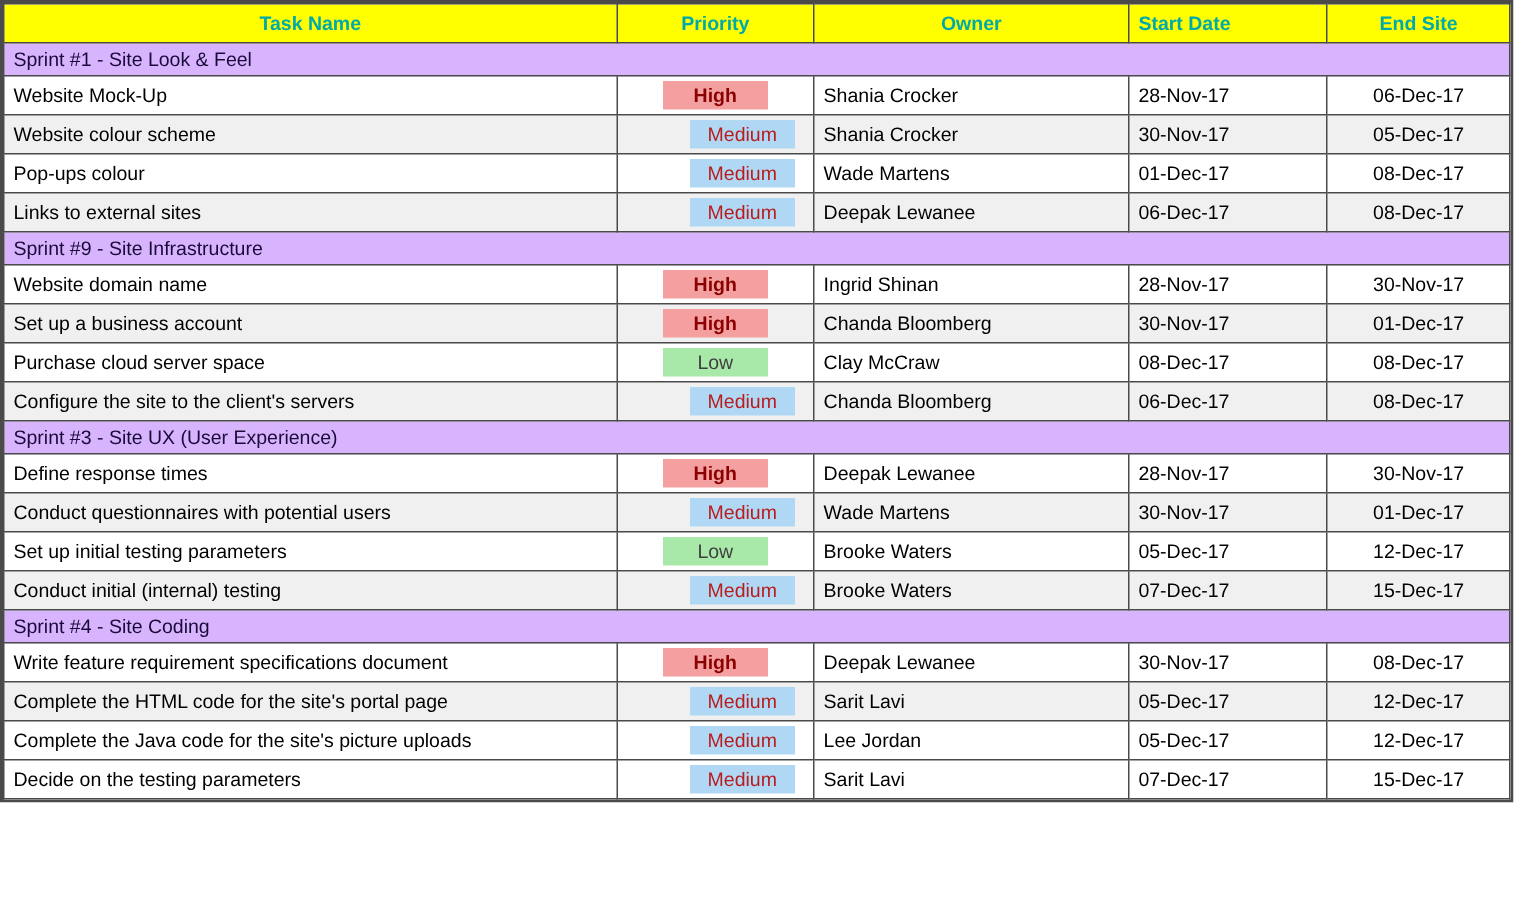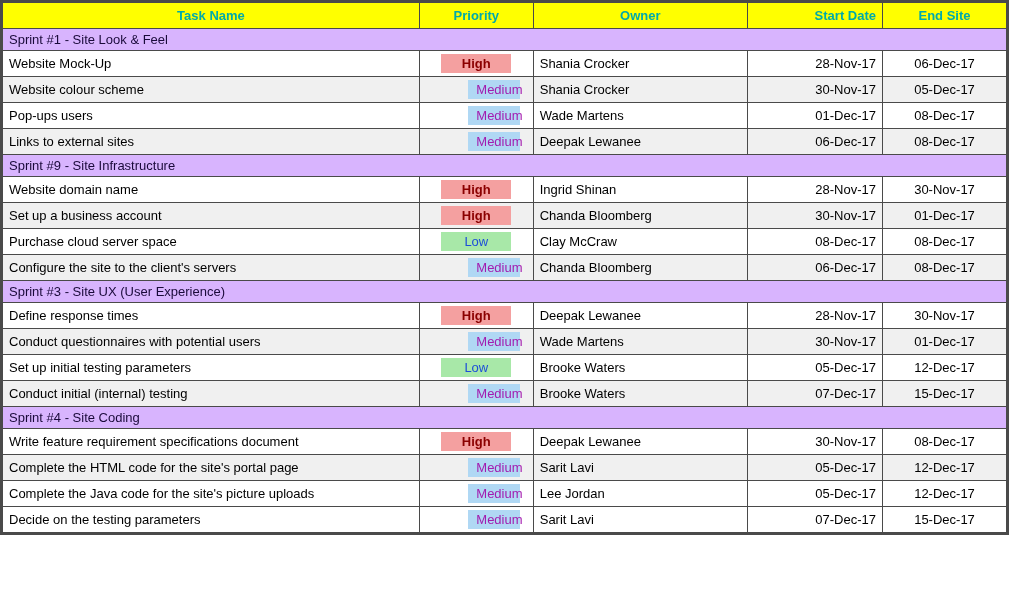--- a/index.html
+++ b/index.html
@@ -31,44 +31,44 @@
     }
     .sprint-header td {
       background-color: #d8b4fe;
       font-weight: normal;
       color: #1a0a3a;
       border: 1px solid #4a4a4a;
     }
     .task-name-col { width: 370px; }
     .priority-col { width: 90px; text-align: center; }
     .owner-col { width: 190px; }
-    .start-col { width: 120px; text-align: right; }
+    .start-col { width: 120px; text-align: left; }
     .end-col { width: 110px; text-align: center; }
 
     .priority-high {
       background-color: #f4a0a0;
       color: #8b0000;
       font-weight: bold;
       padding: 2px 4px;
       display: inline-block;
       width: 70px;
       text-align: center;
     }
     .priority-medium {
       background-color: #b0d8f4;
-      color: #a21caf;
+      color: #b91c1c;
       padding: 2px 8px;
       display: inline-block;
-      width: 52px;
+      width: 70px;
       text-align: center;
       margin-left: 36px;
     }
     .priority-low {
       background-color: #a8e8a8;
-      color: #1d4ed8;
+      color: #404040;
       padding: 2px 8px;
       display: inline-block;
       width: 70px;
       text-align: center;
     }
     .row-white { background-color: #ffffff; }
     .row-light { background-color: #f0f0f0; }
   </style>
 </head>
 <body>
@@ -100,21 +100,21 @@
         <tr class="row-light">
       <td class="task-name-col">Website colour scheme</td>
       <td class="priority-col">
         <span class="priority-medium">Medium</span>
       </td>
       <td class="owner-col">Shania Crocker</td>
       <td class="start-col">30-Nov-17</td>
       <td class="end-col">05-Dec-17</td>
     </tr>
         <tr class="row-white">
-      <td class="task-name-col">Pop-ups users</td>
+      <td class="task-name-col">Pop-ups colour</td>
       <td class="priority-col">
         <span class="priority-medium">Medium</span>
       </td>
       <td class="owner-col">Wade Martens</td>
       <td class="start-col">01-Dec-17</td>
       <td class="end-col">08-Dec-17</td>
     </tr>
         <tr class="row-light">
       <td class="task-name-col">Links to external sites</td>
       <td class="priority-col">

